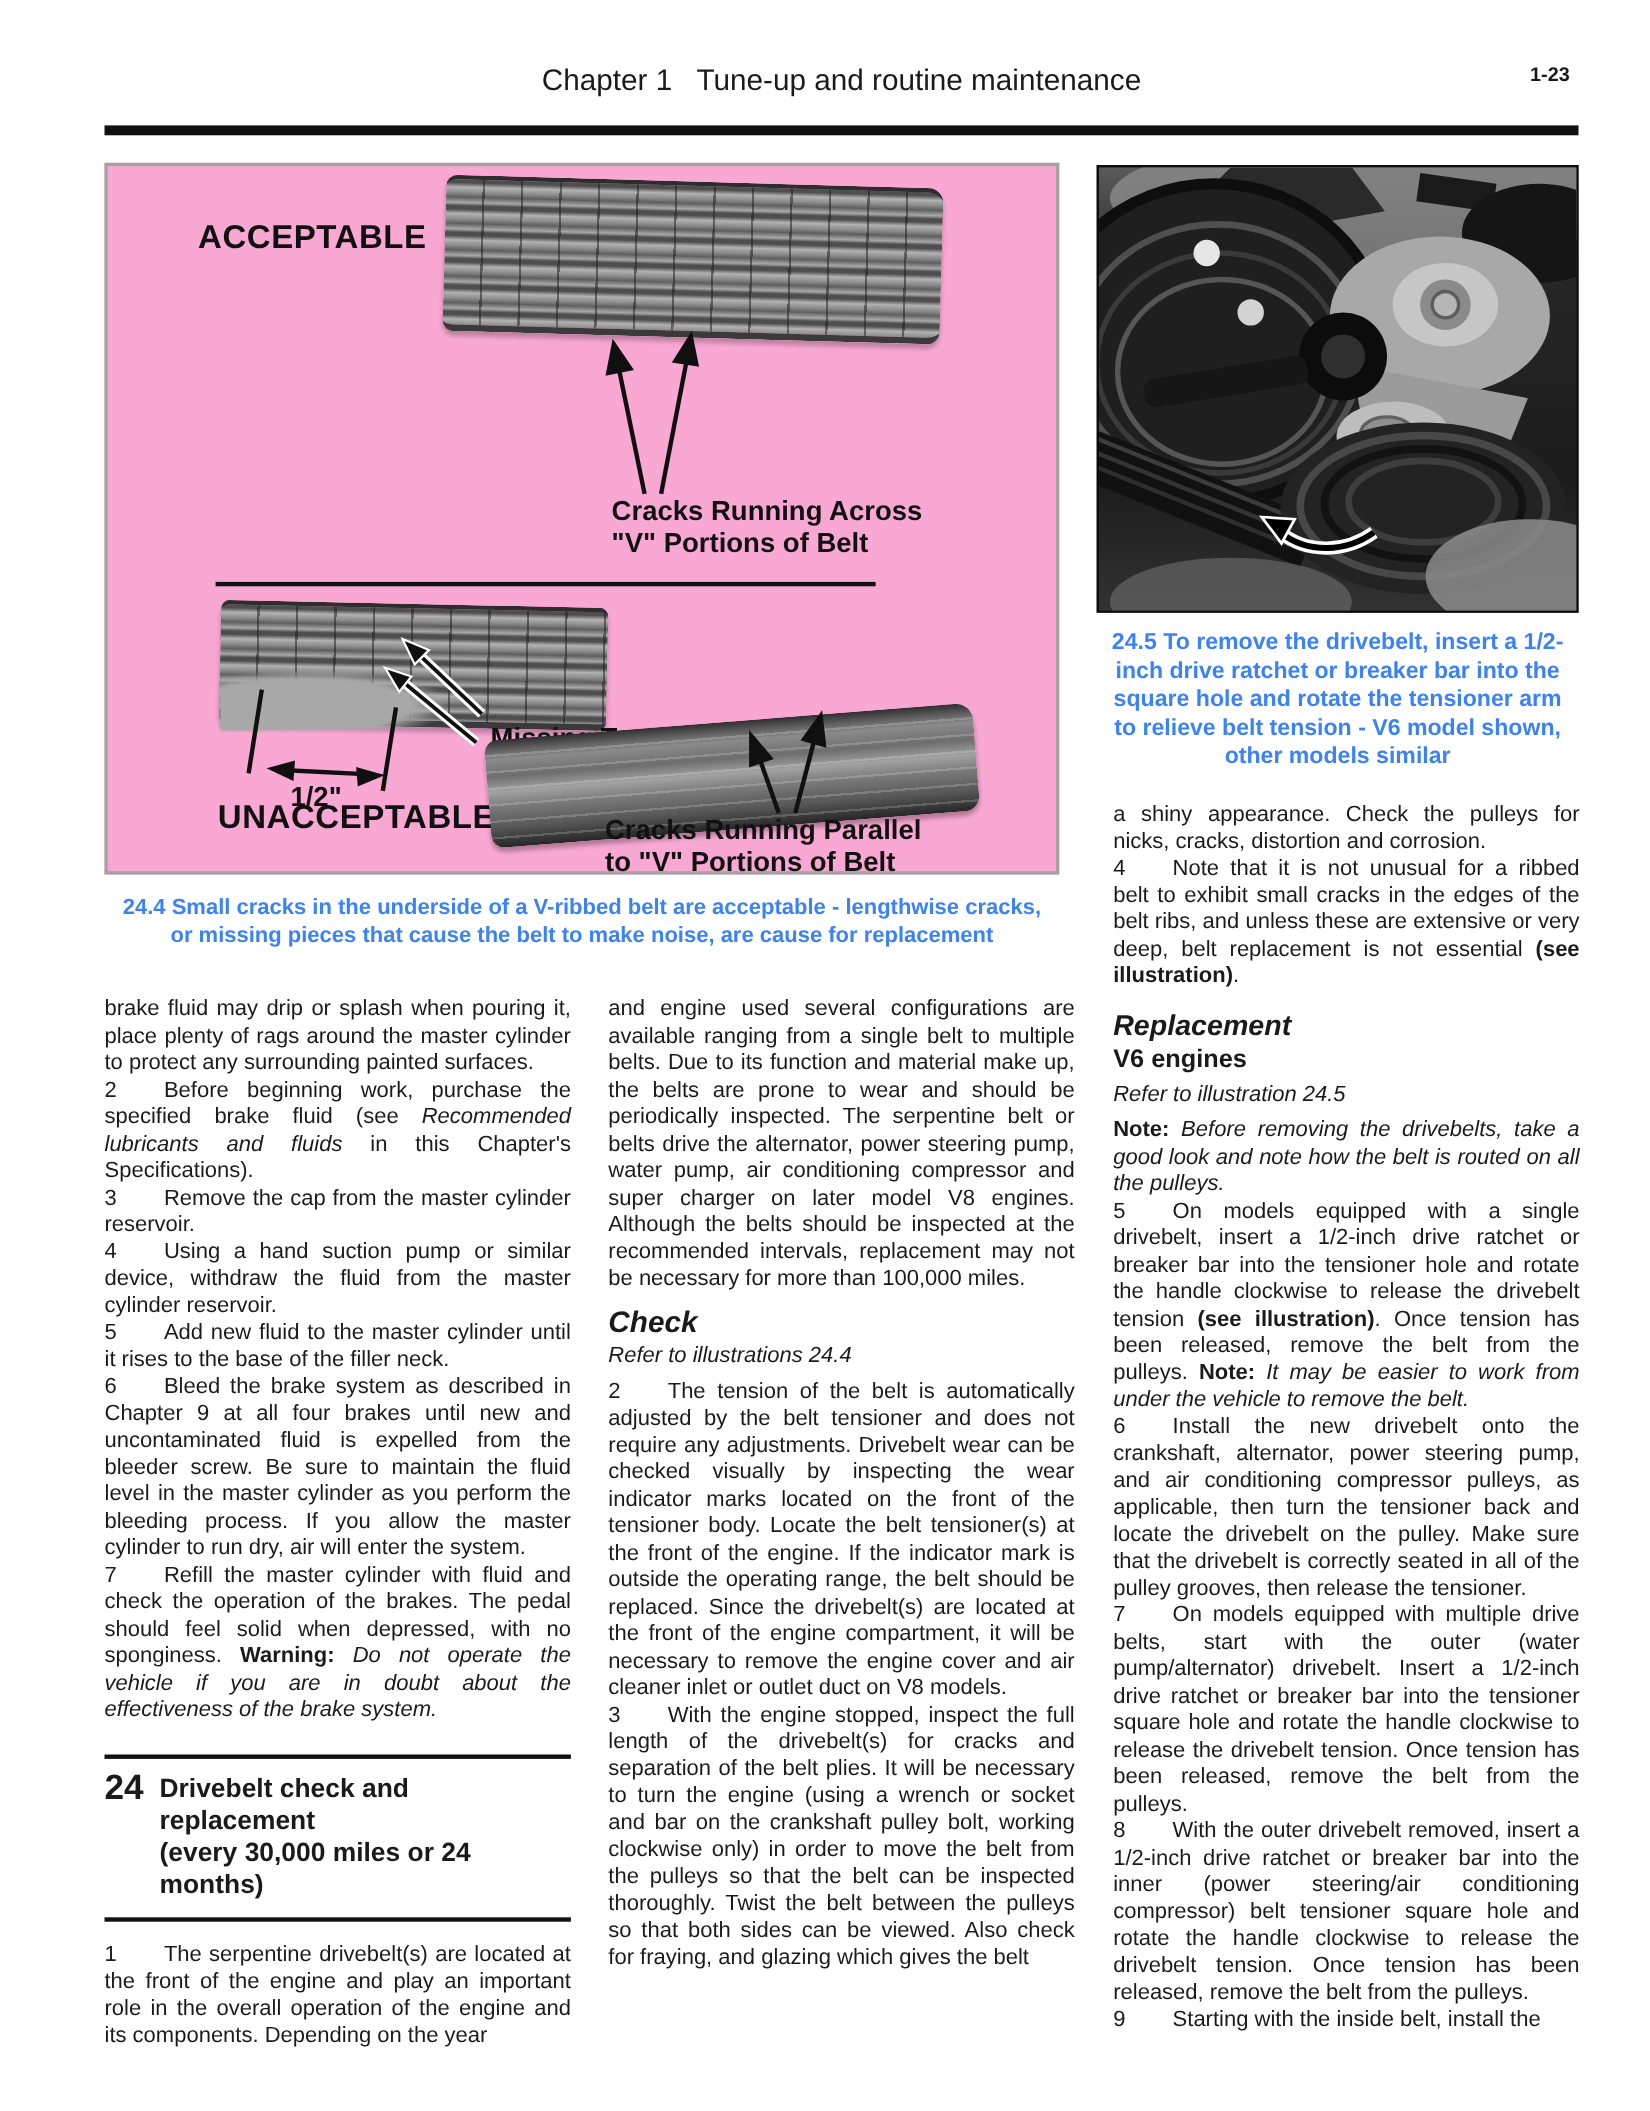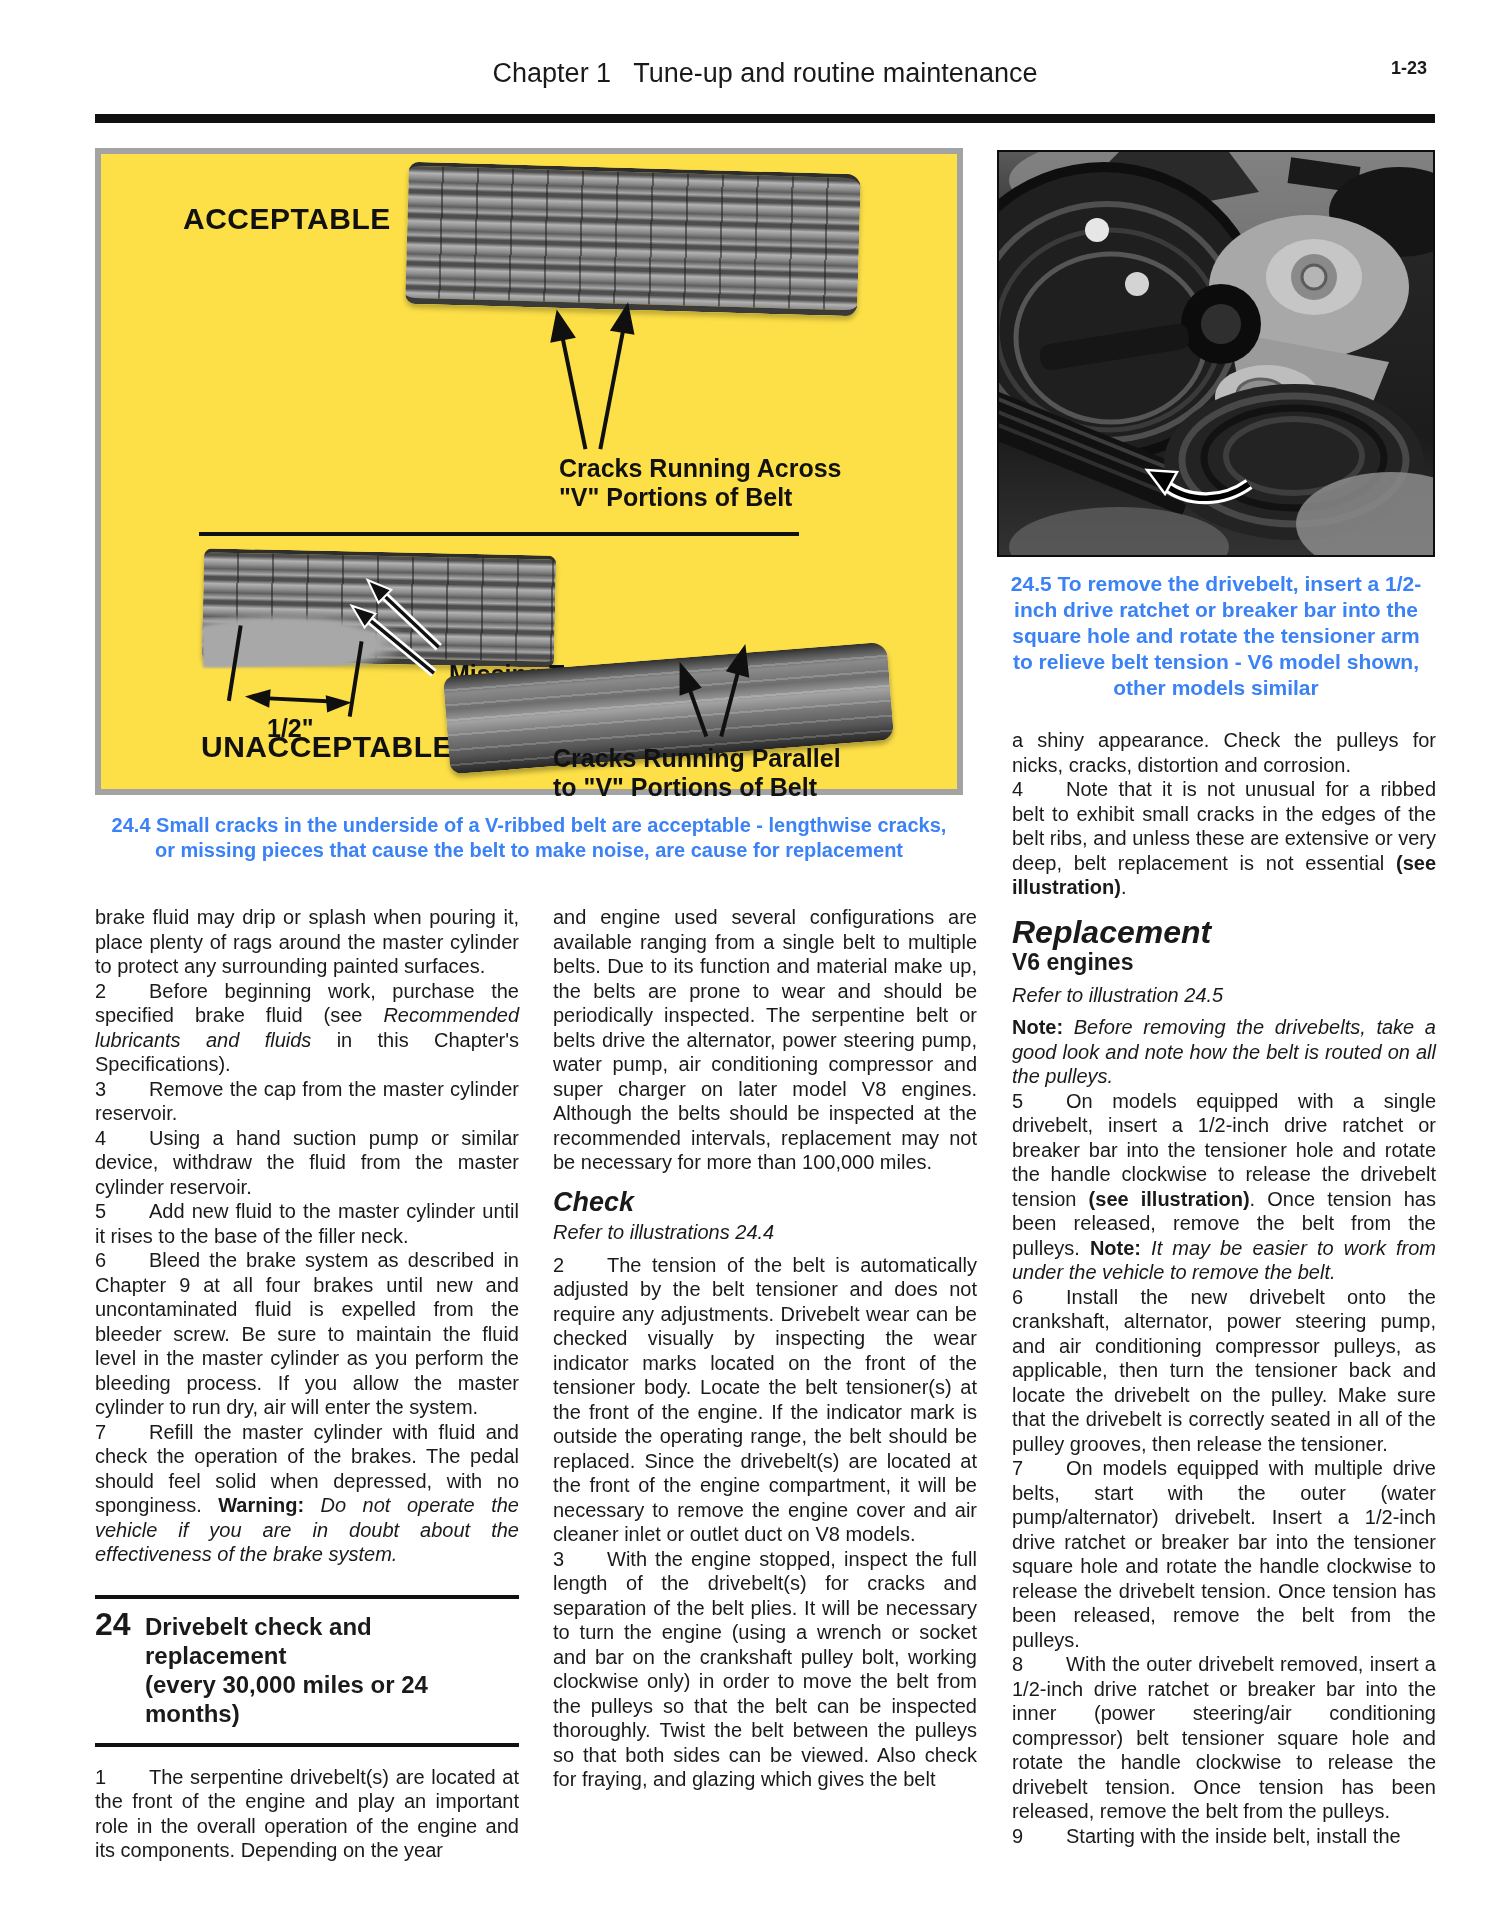--- a/index.html
+++ b/index.html
@@ -8,21 +8,21 @@
     font-family:"Liberation Sans", sans-serif;color:#1a1a1a;
     -webkit-font-smoothing:antialiased;
   }
   
   .page-header{position:absolute;left:95px;top:58px;width:1340px;height:42px;}
   .chapter-title{position:absolute;left:0;right:0;text-align:center;font-weight:normal;font-size:27px;}
   .page-number{position:absolute;right:8px;top:0;font-weight:bold;font-size:18px;}
   .header-rule{position:absolute;left:95px;top:114px;width:1340px;height:9px;background:#101010;}
 
   
-  .fig244{position:absolute;left:95px;top:148px;width:868px;height:647px;border:6px solid #a3a3a3;box-sizing:border-box;background:#fde047;}
+  .fig244{position:absolute;left:95px;top:148px;width:868px;height:647px;border:3px solid #a3a3a3;box-sizing:border-box;background:#f9a8d4;}
   .fig-label{position:absolute;font-weight:bold;color:#111;}
   .lbl-xl{font-size:30px;letter-spacing:.5px;}
   .lbl-md{font-size:25px;line-height:29px;}
   .belt{position:absolute;border-radius:8px;}
   .belt-ribbed{
     background:
       repeating-linear-gradient(to right, rgba(0,0,0,0) 0 33px, rgba(25,25,25,.5) 33px 35px),
       repeating-linear-gradient(to bottom, #4e4e4e 0 3px, #b2b2b2 7px, #8b8b8b 12px, #5f5f5f 16px, #a8a8a8 21px, #4e4e4e 24px);
     border-top:4px solid #2d2d2d;border-bottom:6px solid #3a3a3a;
     box-shadow:0 4px 5px rgba(0,0,0,.25);
@@ -57,21 +57,21 @@
   
   .col{position:absolute;width:424px;font-size:20px;line-height:24.5px;text-align:justify;}
   .col p{margin:0;}
   .col-left{left:95px;top:905px;}
   .col-mid{left:553px;top:905px;}
   .col-right{left:1012px;top:728px;}
   .pnum{display:inline-block;width:54px;}
   .ri{font-style:italic;}
   .rb{font-weight:bold;}
   .h-italic{font-weight:bold;font-style:italic;font-size:27px;margin:15px 0 6px;text-align:left;}
-  .h-replacement{font-weight:bold;font-style:italic;font-size:32px;margin:20px 0 6px;text-align:left;}
+  .h-replacement{font-weight:bold;font-style:italic;font-size:26px;margin:20px 0 6px;text-align:left;}
   .h-sub{font-weight:bold;font-size:23px;margin:4px 0 8px;text-align:left;}
   .refline{font-style:italic;font-size:20px;margin:0 0 8px;text-align:left;}
   .section-box{margin-top:28px;border-top:4px solid #111;border-bottom:4px solid #111;padding:13px 0 15px;display:flex;text-align:left;}
   .section-box .num{flex:0 0 50px;font-weight:bold;font-size:32px;}
   .section-box .title{font-weight:bold;font-size:24px;line-height:29px;}
   .after-section{margin-top:18px !important;}
 </style>
 </head>
 <body>
 

